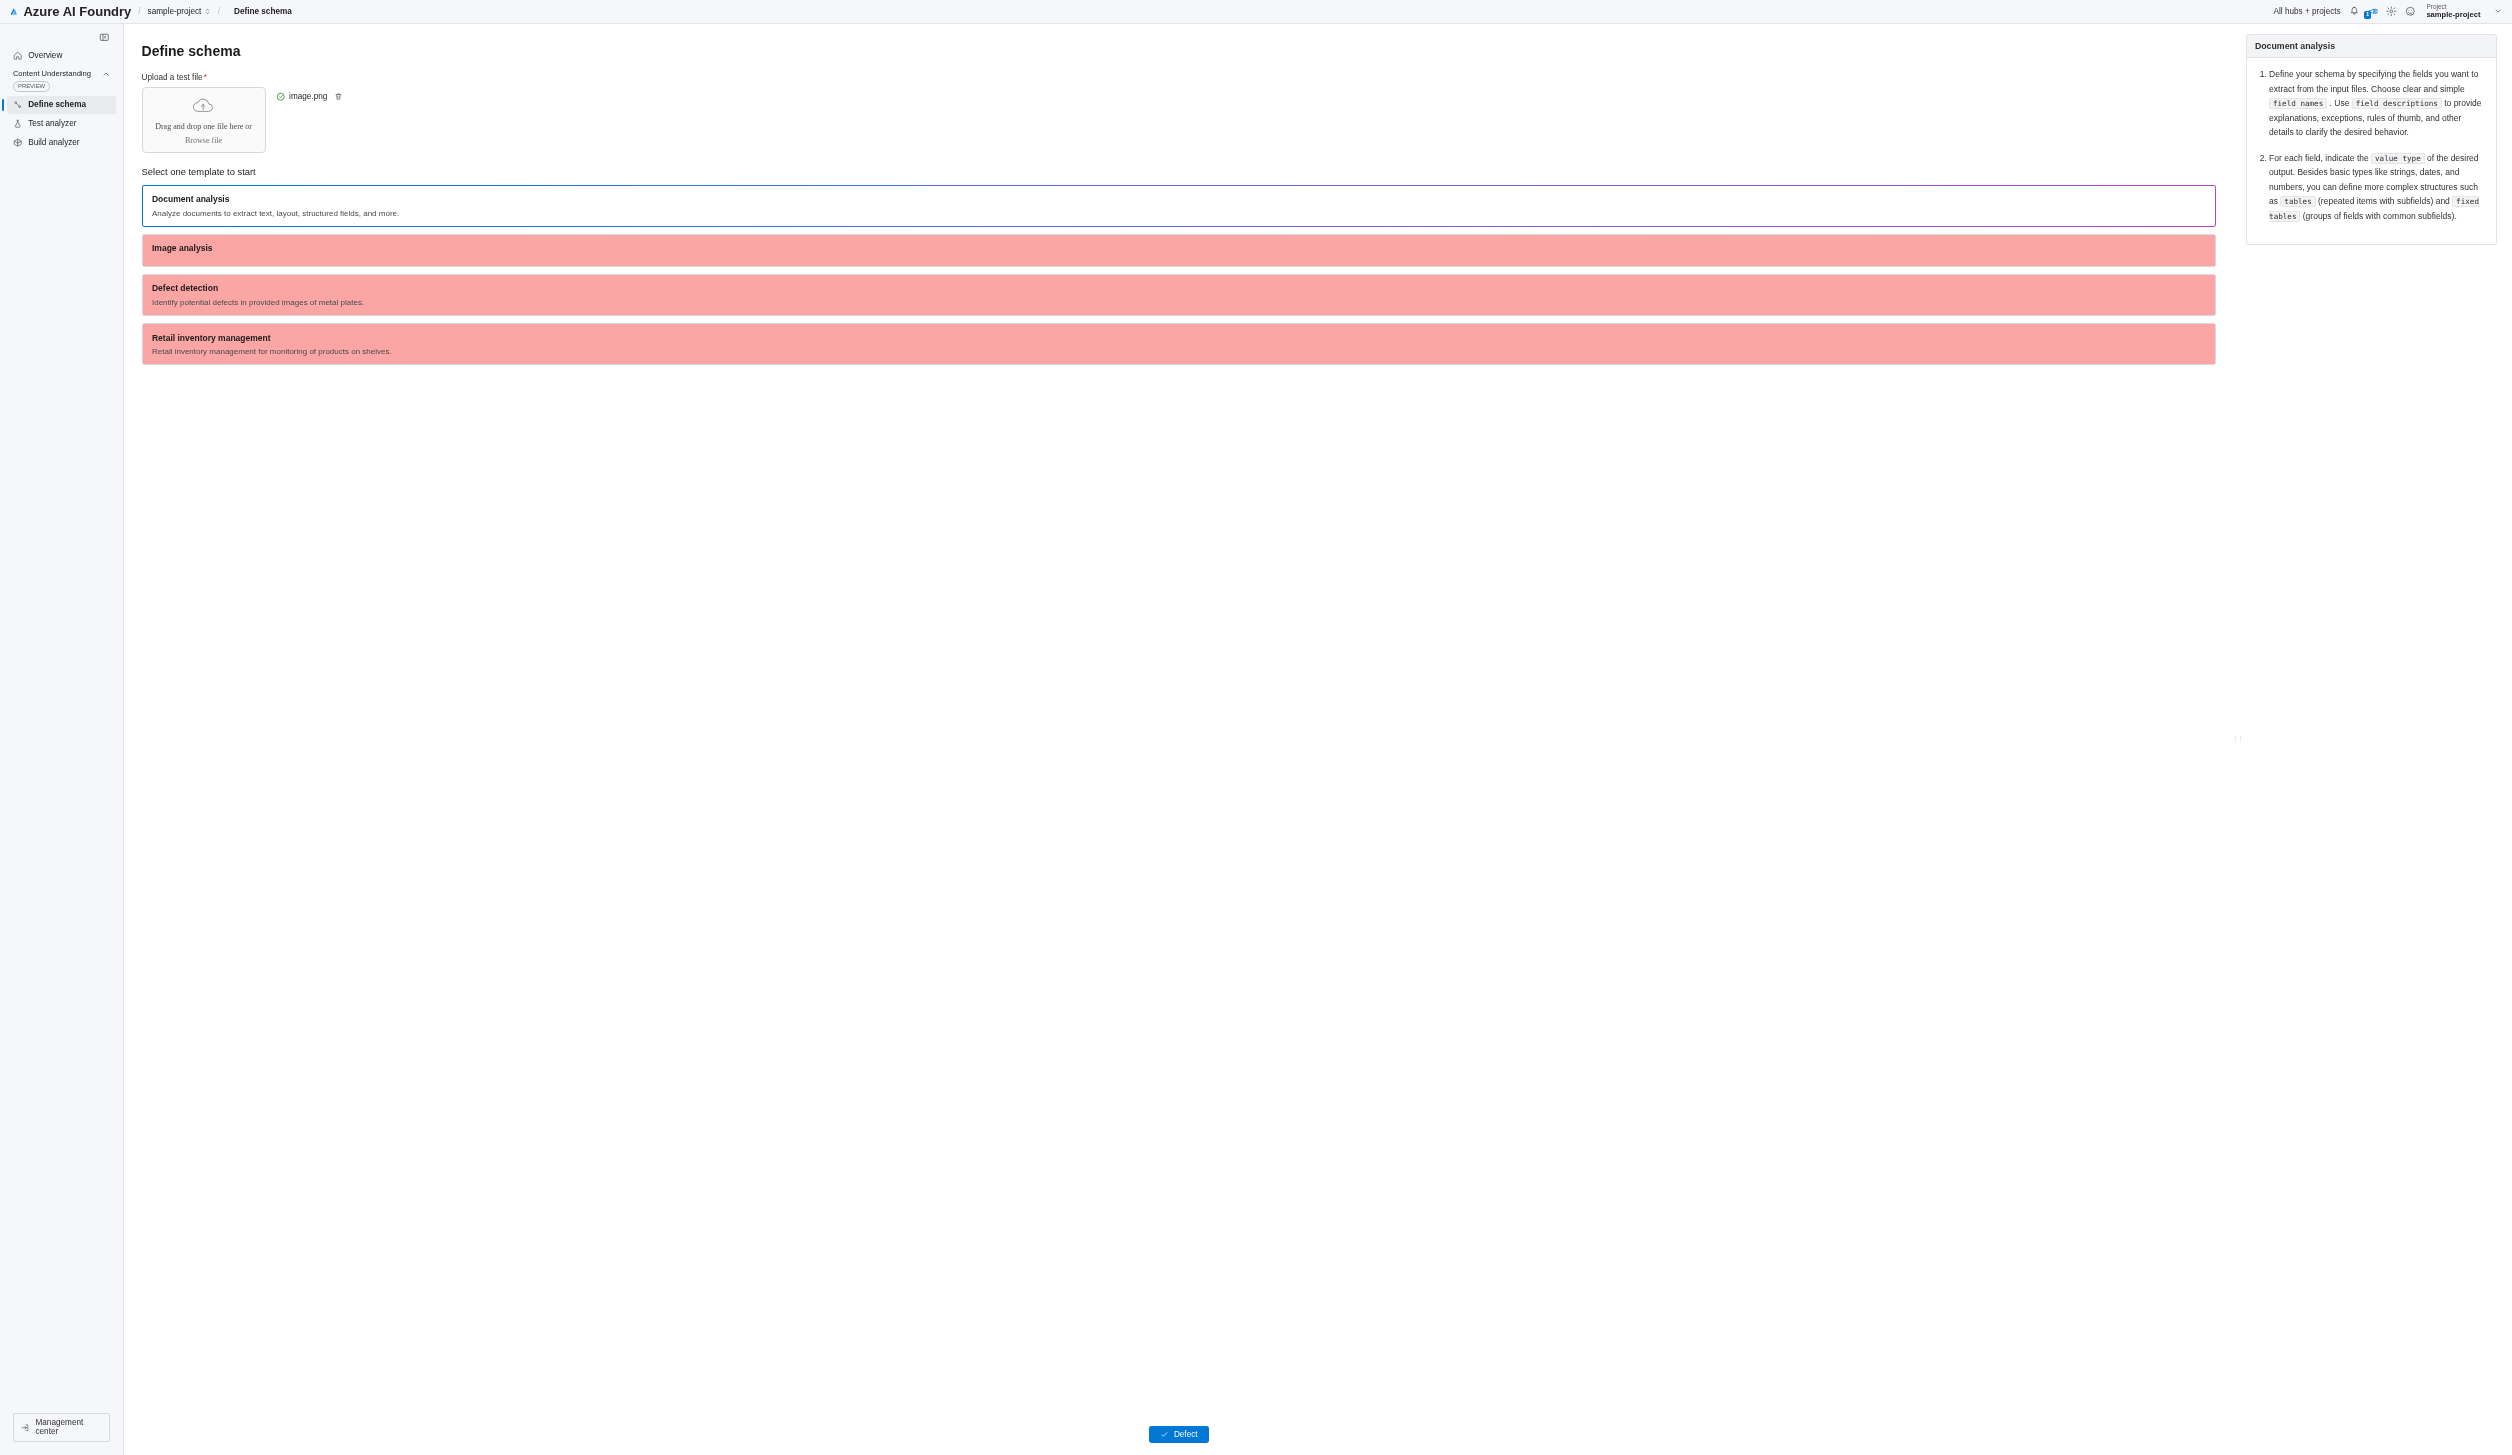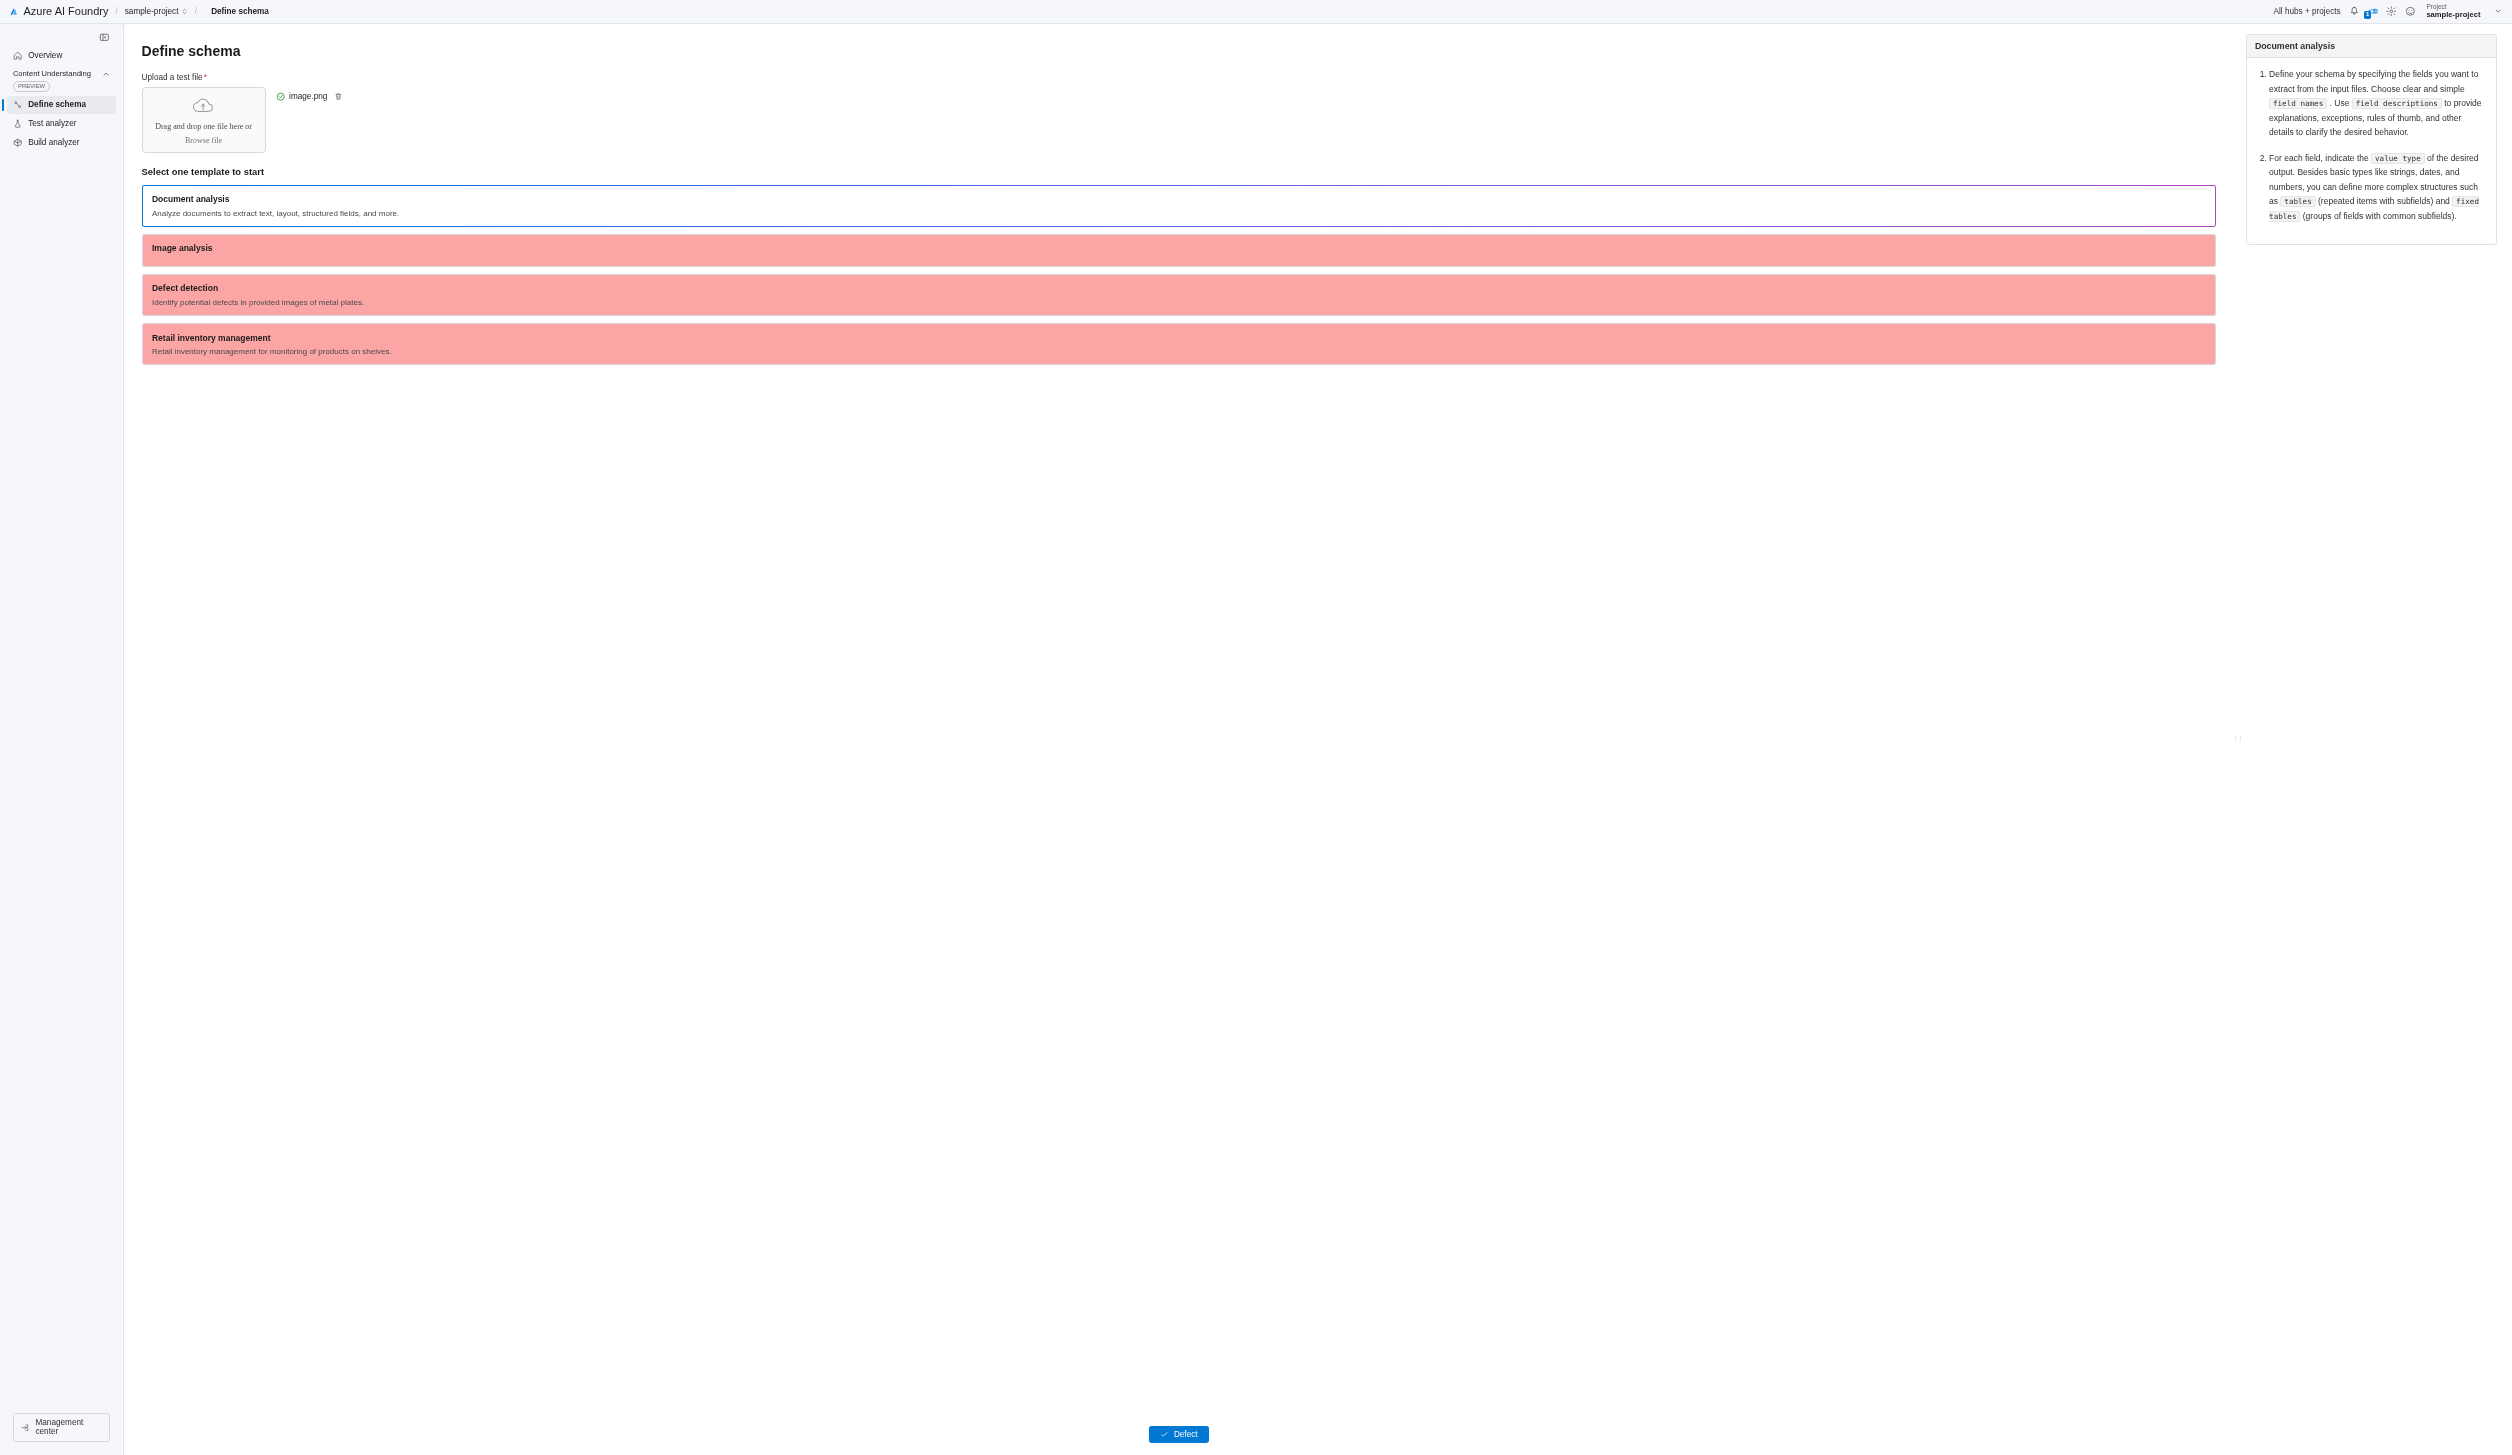--- a/index.html
+++ b/index.html
@@ -16,21 +16,21 @@
     .topbar {
       height: 23.5px;
       background: #f5f7fb;
       display: flex;
       align-items: center;
       padding: 0 9.4px;
       border-bottom: 0.6px solid #e1e4ea;
     }
     .logo-area { display: flex; align-items: center; gap: 4.7px; cursor: pointer; }
     .logo-icon { width: 9.4px; height: 9.4px; }
-    .brand-name { font-weight: 400; font-size: 11px; color: #242424; }
+    .brand-name { font-weight: 700; font-size: 13px; color: #242424; }
     .bc-sep { margin: 0 7px; color: #b8bbc0; }
     .bc-link { display:flex; align-items:center; gap:2.4px; color: #242424; cursor:pointer; }
     .bc-current { color: #242424; font-weight: 600; margin-left:7px;}
     .topbar-spacer { flex: 1; }
     .hubs-link { color: #323130; margin-right: 8.2px; cursor:pointer; }
     .top-icons { display:flex; align-items:center; gap:8.2px; }
     .top-icon { width:10.6px; height:10.6px; color:#424242; cursor:pointer; display:flex; align-items:center; justify-content:center;}
     .megaphone-wrap { position:relative; }
     .badge-1 { position:absolute; left:-3.5px; bottom:-2.4px; background:#0078d4; color:#fff; font-size:5.9px; border-radius:1.8px; padding:0 1.8px; line-height:7.6px; font-weight:600;}
     .project-select { margin-left: 10.6px; display:flex; align-items:center; gap:14px; cursor:pointer; }
@@ -118,21 +118,21 @@
       font-family:Liberation Serif, serif;
     }
     .dropzone .cloud { width:22.3px; height:17.6px; margin:0 auto 4.7px; color:#8a8c90;}
     .dropzone .dz-line1 { font-size:8px; color:#4a4c50; line-height:1.45; }
     .dropzone .dz-line2 { font-size:8px; color:#717377; margin-top:3.5px;}
     .file-chip { display:flex; align-items:center; gap:3.5px; padding-top:4.7px;}
     .file-chip .ok { width:9.4px; height:9.4px; color:#107c10;}
     .file-chip .fname { color:#242424; }
     .file-chip .trash { width:8.8px; height:8.8px; color:#605e5c; cursor:pointer; margin-left:3.5px;}
 
-    .section-title { font-size:9.4px; font-weight:700; margin-bottom:8.2px; color:#1b1b1b;}
+    .section-title { font-size:9.4px; font-weight:400; margin-bottom:8.2px; color:#1b1b1b;}
     .template-list { display:flex; flex-direction:column; gap:7px; }
     .tmpl {
       border:0.6px solid #d6d8dc;
       border-radius:2.4px;
       padding:8.2px 9.4px;
       cursor:pointer;
       background:#fca5a5;
     }
     .tmpl.selected {
       border:1.2px solid transparent;

